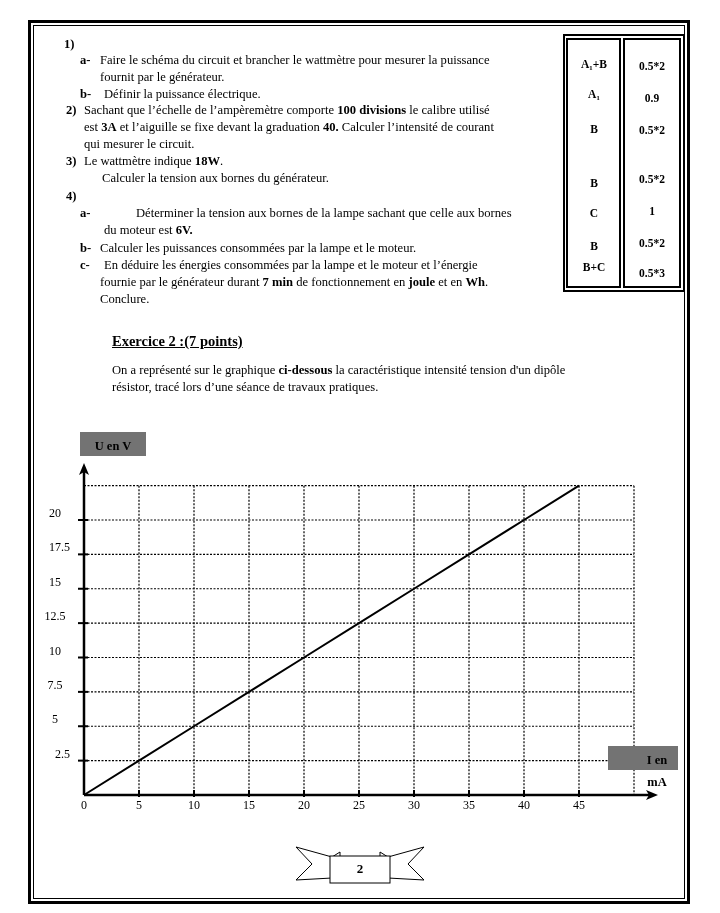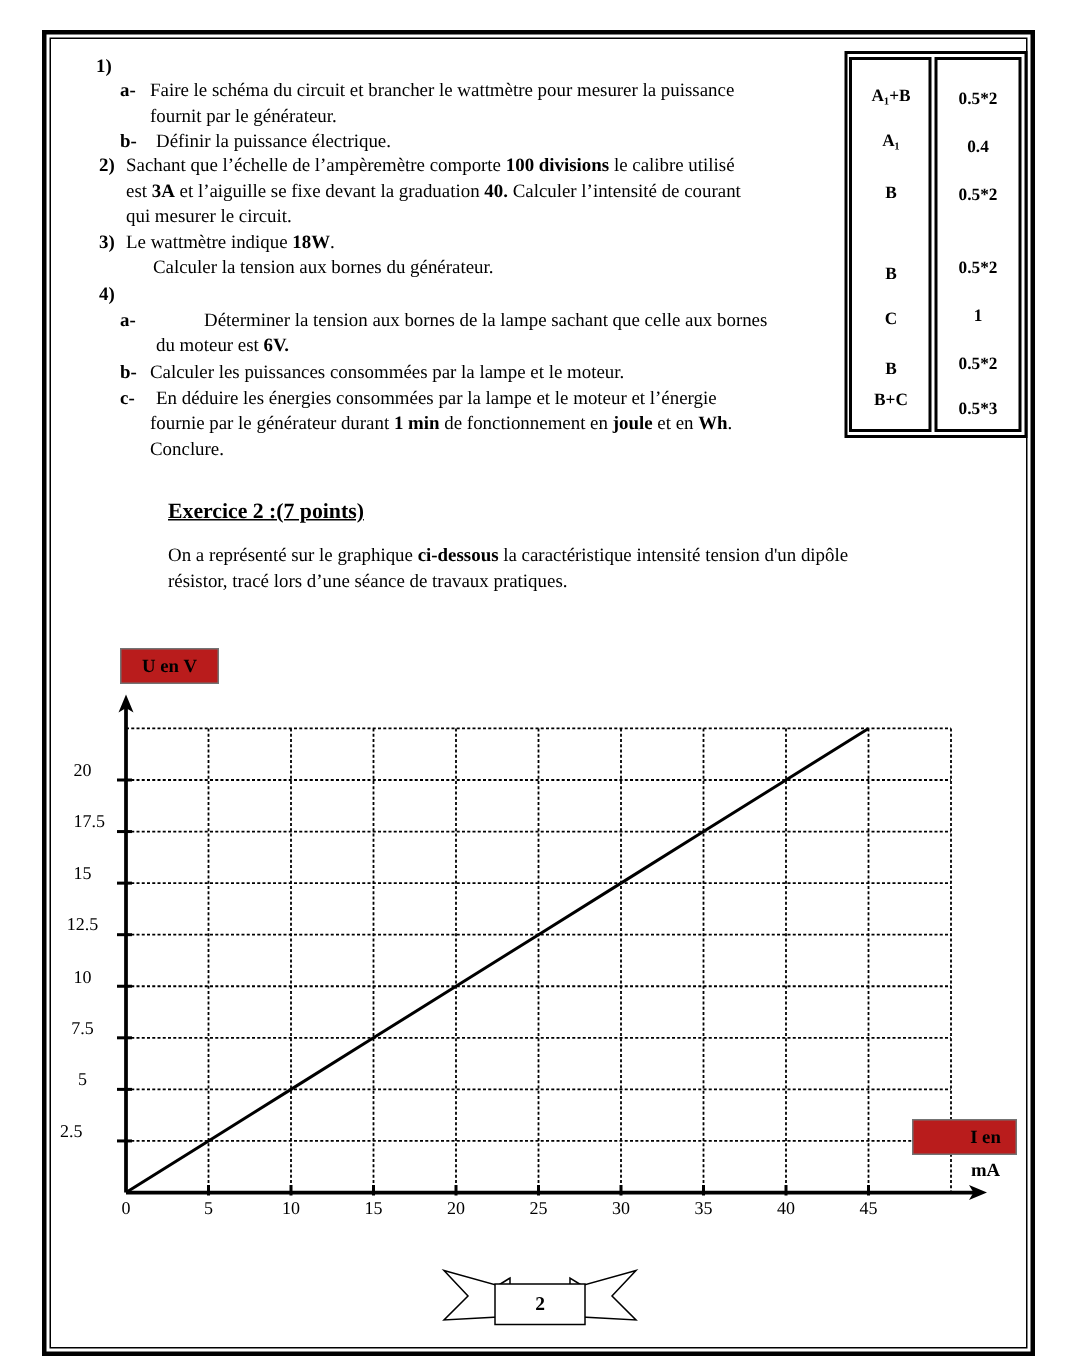--- a/index.html
+++ b/index.html
@@ -6,21 +6,21 @@
   body{width:720px;height:913px;position:relative;overflow:hidden;font-family:"Liberation Serif","DejaVu Serif",serif;color:#000;}
   .frame-outer{position:absolute;left:28px;top:20px;width:662px;height:884px;border:3px solid #000;box-sizing:border-box;}
   .frame-inner{position:absolute;left:33px;top:25px;width:652px;height:874px;border:1px solid #000;box-sizing:border-box;}
   .abs{position:absolute;}
   .txt{font-size:12.6px;line-height:16px;white-space:nowrap;}
   b{font-weight:bold;}
   .bar{position:absolute;left:563px;top:34px;width:122px;height:258px;border:2px solid #000;box-sizing:border-box;}
   .bar-col{position:absolute;top:38px;height:250px;border:2px solid #000;box-sizing:border-box;}
   .bar-cell{position:absolute;font-size:11.5px;font-weight:bold;text-align:center;width:50px;}
   .title-ex{font-size:14.5px;font-weight:bold;text-decoration:underline;text-align:center;}
-  .label-box{position:absolute;border:1px solid #737373;background:#b91c1c;font-weight:bold;font-size:12.5px;text-align:center;box-sizing:border-box;}
+  .label-box{position:absolute;border:3px solid #737373;background:#737373;font-weight:bold;font-size:12.5px;text-align:center;box-sizing:border-box;}
   .tick-lbl{position:absolute;font-size:12px;font-weight:normal;}
   svg{position:absolute;left:0;top:0;}
 </style>
 </head>
 <body>
 
 <div class="frame-outer"></div>
 <div class="frame-inner"></div>
 
 <div class="abs txt" style="left:64px;top:36px;"><b>1)</b></div>
@@ -40,37 +40,37 @@
 <div class="abs txt" style="left:102px;top:170px;">Calculer la tension aux bornes du générateur.</div>
 
 <div class="abs txt" style="left:66px;top:188px;"><b>4)</b></div>
 <div class="abs txt" style="left:80px;top:205px;"><b>a-</b></div>
 <div class="abs txt" style="left:100px;top:205px;margin-left:36px;">Déterminer la tension aux bornes de la lampe sachant que celle aux bornes</div>
 <div class="abs txt" style="left:104px;top:222px;"><span>du moteur est </span><b>6V.</b></div>
 <div class="abs txt" style="left:80px;top:240px;"><b>b-</b></div>
 <div class="abs txt" style="left:100px;top:240px;">Calculer les puissances consommées par la lampe et le moteur.</div>
 <div class="abs txt" style="left:80px;top:257px;"><b>c-</b></div>
 <div class="abs txt" style="left:104px;top:257px;">En déduire les énergies consommées par la lampe et le moteur et l’énergie</div>
-<div class="abs txt" style="left:100px;top:274px;"><span>fournie par le générateur durant </span><b>1 min</b><span> de fonctionnement en </span><b>joule</b><span> et en </span><b>Wh</b><span>.</span></div>
+<div class="abs txt" style="left:100px;top:274px;"><span>fournie par le générateur durant </span><b>7 min</b><span> de fonctionnement en </span><b>joule</b><span> et en </span><b>Wh</b><span>.</span></div>
 <div class="abs txt" style="left:100px;top:291px;">Conclure.</div>
 
 <div class="bar"></div>
 <div class="bar-col" style="left:566px;width:55px;"></div>
 <div class="bar-col" style="left:623px;width:58px;"></div>
 
 <div class="bar-cell" style="left:569px;top:58px;">A₁+B</div>
 <div class="bar-cell" style="left:569px;top:88px;">A₁</div>
 <div class="bar-cell" style="left:569px;top:123px;">B</div>
 <div class="bar-cell" style="left:569px;top:177px;">B</div>
 <div class="bar-cell" style="left:569px;top:207px;">C</div>
 <div class="bar-cell" style="left:569px;top:240px;">B</div>
 <div class="bar-cell" style="left:569px;top:261px;">B+C</div>
 
 <div class="bar-cell" style="left:627px;top:60px;">0.5*2</div>
-<div class="bar-cell" style="left:627px;top:92px;">0.4</div>
+<div class="bar-cell" style="left:627px;top:92px;">0.9</div>
 <div class="bar-cell" style="left:627px;top:124px;">0.5*2</div>
 <div class="bar-cell" style="left:627px;top:173px;">0.5*2</div>
 <div class="bar-cell" style="left:627px;top:205px;">1</div>
 <div class="bar-cell" style="left:627px;top:237px;">0.5*2</div>
 <div class="bar-cell" style="left:627px;top:267px;">0.5*3</div>
 
 <div class="abs title-ex" style="left:112px;top:333px;">Exercice 2 :(7 points)</div>
 <div class="abs txt" style="left:112px;top:362px;"><span>On a représenté sur le graphique </span><b>ci-dessous</b><span> la caractéristique intensité tension d'un dipôle</span></div>
 <div class="abs txt" style="left:112px;top:379px;">résistor, tracé lors d’une séance de travaux pratiques.</div>
 
@@ -130,21 +130,21 @@
     <div class="tick-lbl" style="left: 184px; width: 20px; text-align: center; top: 798px;">10</div>
     <div class="tick-lbl" style="left: 239px; width: 20px; text-align: center; top: 798px;">15</div>
     <div class="tick-lbl" style="left: 294px; width: 20px; text-align: center; top: 798px;">20</div>
     <div class="tick-lbl" style="left: 349px; width: 20px; text-align: center; top: 798px;">25</div>
     <div class="tick-lbl" style="left: 404px; width: 20px; text-align: center; top: 798px;">30</div>
     <div class="tick-lbl" style="left: 459px; width: 20px; text-align: center; top: 798px;">35</div>
     <div class="tick-lbl" style="left: 514px; width: 20px; text-align: center; top: 798px;">40</div>
     <div class="tick-lbl" style="left: 569px; width: 20px; text-align: center; top: 798px;">45</div>
   </div>
 <div id="ytick-labels">
-    <div class="tick-lbl" style="left: 40px; width: 30px; text-align: left; top: 746.625px;">2.5</div>
+    <div class="tick-lbl" style="left: 40px; width: 30px; text-align: right; top: 746.625px;">2.5</div>
     <div class="tick-lbl" style="left: 40px; width: 30px; text-align: center; top: 712.25px;">5</div>
     <div class="tick-lbl" style="left: 40px; width: 30px; text-align: center; top: 677.875px;">7.5</div>
     <div class="tick-lbl" style="left: 40px; width: 30px; text-align: center; top: 643.5px;">10</div>
     <div class="tick-lbl" style="left: 40px; width: 30px; text-align: center; top: 609.125px;">12.5</div>
     <div class="tick-lbl" style="left: 40px; width: 30px; text-align: center; top: 574.75px;">15</div>
     <div class="tick-lbl" style="left: 40px; width: 30px; text-align: right; top: 540.375px;">17.5</div>
     <div class="tick-lbl" style="left: 40px; width: 30px; text-align: center; top: 506px;">20</div>
   </div>
 
 <div class="label-box" style="left:80px;top:432px;width:66px;height:24px;line-height:22px;">U en V</div>

